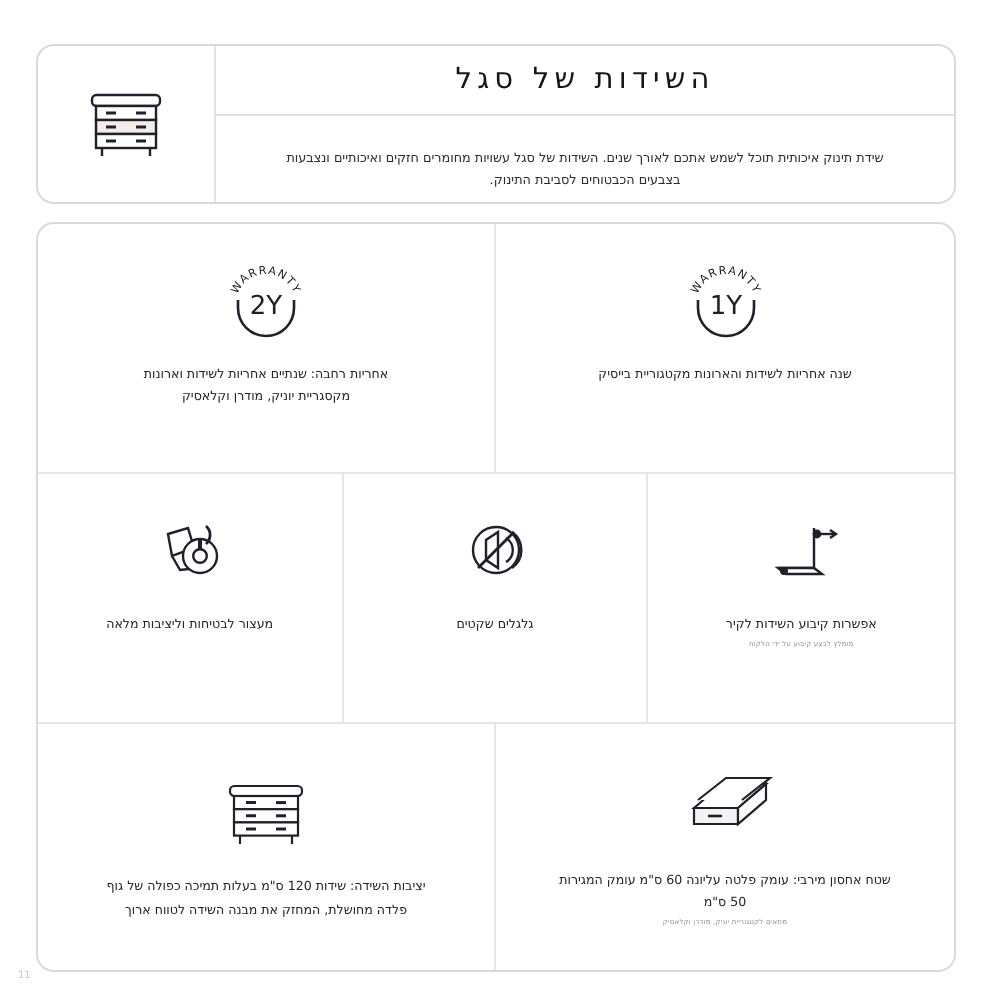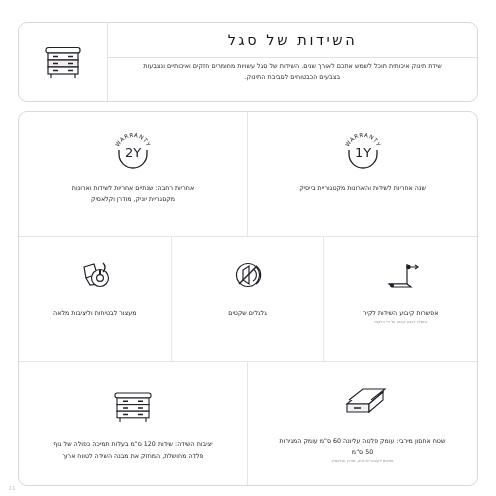--- a/index.html
+++ b/index.html
@@ -38,21 +38,21 @@
     flex:0 0 34px;
     display:flex;align-items:center;justify-content:center;
     font-size:14.5px;
     letter-spacing:2.6px;
     font-weight:400;
     color:#16161a;
     border-bottom:1px solid #e2e2e6;
   }
   .header-sub{
     flex:1 1 auto;
-    display:flex;align-items:flex-start;justify-content:center;
+    display:flex;align-items:flex-end;justify-content:center;
     padding:3px 16px 5px 16px;
     box-sizing:border-box;
   }
   .header-sub p{
     margin:0;
     font-size:6.4px;
     line-height:1.75;
     text-align:center;
     color:#2c2c30;
     max-width:300px;

